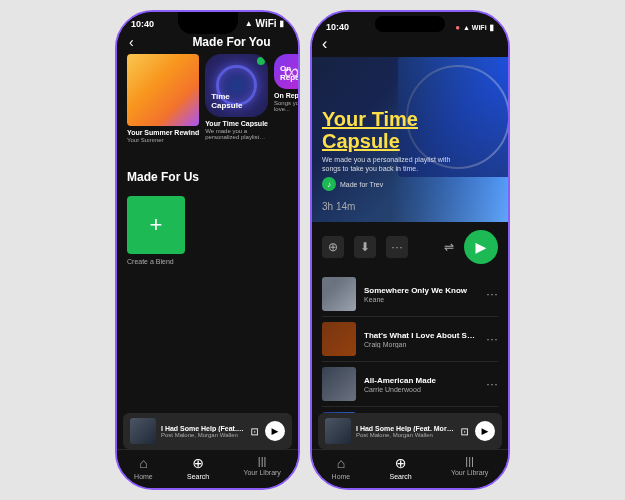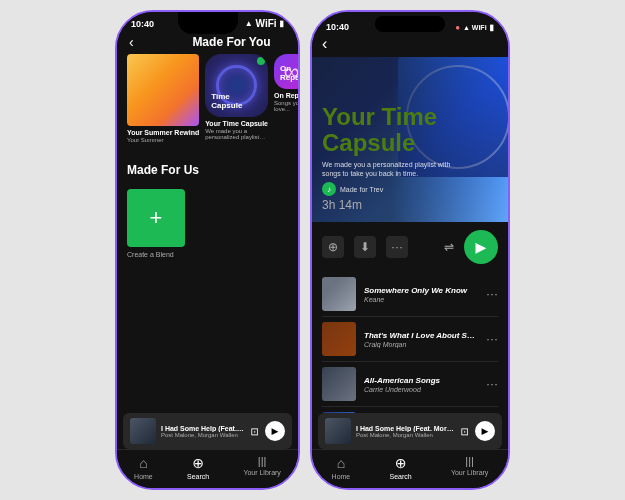--- a/index.html
+++ b/index.html
@@ -292,24 +292,25 @@
       position: absolute;
       inset: 0;
       background: linear-gradient(to right, rgba(18,18,18,0.6) 40%, transparent 100%);
     }
     .hero-content {
       position: absolute;
       bottom: 10px;
       left: 10px;
     }
     .hero-title {
-      font-size: 24px;
+      font-size: 20px;
       font-weight: 900;
-      color: #4d7c0f;
+      color: #fde047;
       line-height: 1.1;
+      text-decoration: underline;
     }
     .hero-subtitle {
       font-size: 7px;
       color: rgba(255,255,255,0.8);
       margin-top: 3px;
       max-width: 130px;
       line-height: 1.3;
     }
     .hero-made-for {
       display: flex;
@@ -325,23 +326,23 @@
       display: flex;
       align-items: center;
       justify-content: center;
       font-size: 8px;
     }
     .made-for-text {
       font-size: 7px;
       color: rgba(255,255,255,0.8);
     }
     .duration-text {
-      font-size: 12px;
+      font-size: 10px;
       color: #aaa;
-      margin-top: 2px;
+      margin-top: 10px;
     }
 
     
     .playlist-controls {
       display: flex;
       align-items: center;
       padding: 8px 10px;
       gap: 10px;
       flex-shrink: 0;
     }
@@ -367,21 +368,20 @@
       font-size: 14px;
       color: #fff;
       margin-left: auto;
     }
 
     
     .track-list {
       flex: 1;
       overflow: hidden;
       padding: 0 10px;
-      font-style: italic;
     }
     .track-item {
       display: flex;
       align-items: center;
       padding: 5px 0;
       gap: 8px;
       border-bottom: 1px solid #282828;
     }
     .track-thumb {
       width: 34px;
@@ -481,21 +481,21 @@
       <div class="playlist-item">
         <div class="playlist-cover cover-repeat">
 
           <div style="font-size:8px;font-weight:700;color:#fff;position:absolute;bottom:6px;left:6px;line-height:1.1;">On<br>Repeat</div>
         </div>
         <div class="playlist-label">On Repeat</div>
         <div class="playlist-sublabel">Songs you love...</div>
       </div>
     </div>
 
-    <div class="section-title" style="margin-top:14px;">Made For Us</div>
+    <div class="section-title" style="margin-top:21px;">Made For Us</div>
 
     <div class="made-for-us-section">
       <div class="blend-box">
         <span class="blend-plus">+</span>
       </div>
       <div class="blend-label">Create a Blend</div>
     </div>
 
     <div class="now-playing-bar">
       <div class="np-thumb" style="background:linear-gradient(135deg,#4b5563,#1f2937);"></div>
@@ -587,21 +587,21 @@
         <div class="track-thumb track-thumb-2"></div>
         <div class="track-info">
           <div class="track-name">That's What I Love About Sunday</div>
           <div class="track-artist">Craig Morgan</div>
         </div>
         <span class="track-more">···</span>
       </div>
       <div class="track-item">
         <div class="track-thumb track-thumb-3"></div>
         <div class="track-info">
-          <div class="track-name">All-American Songs</div>
+          <div class="track-name">All-American Made</div>
           <div class="track-artist">Carrie Underwood</div>
         </div>
         <span class="track-more">···</span>
       </div>
       <div class="track-item">
         <div class="track-thumb track-thumb-4"></div>
 
       </div>
     </div>
 

